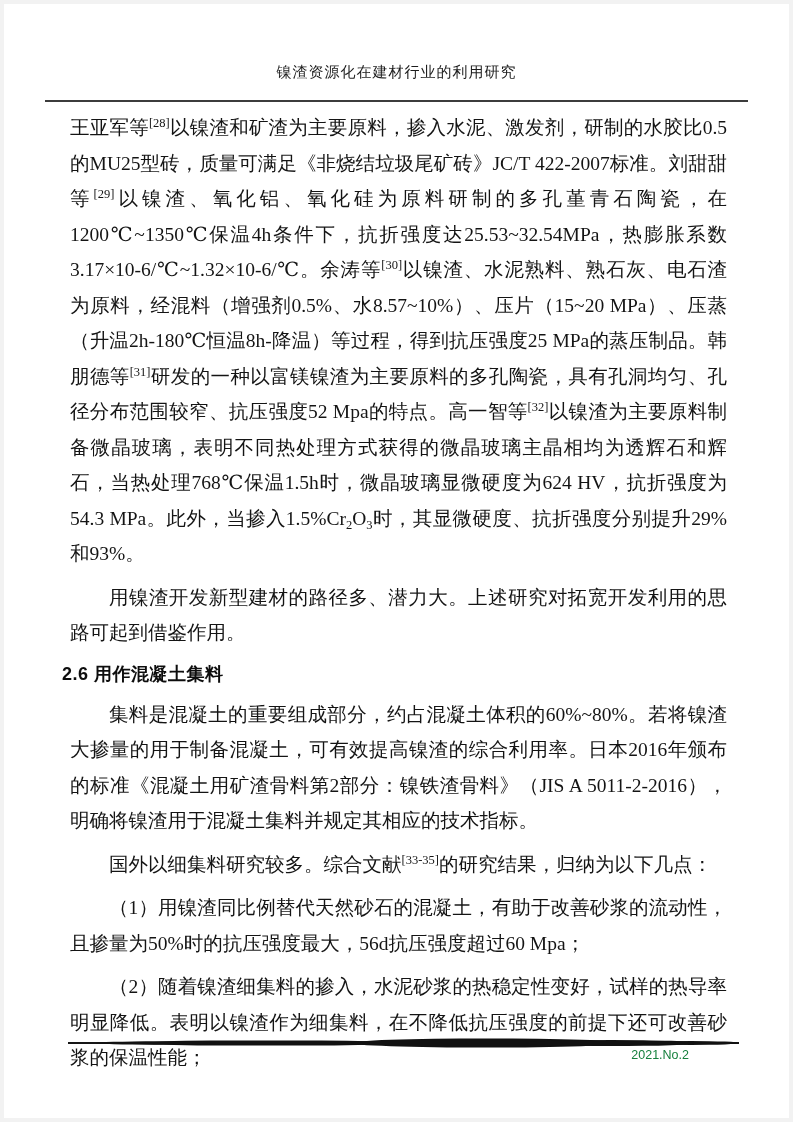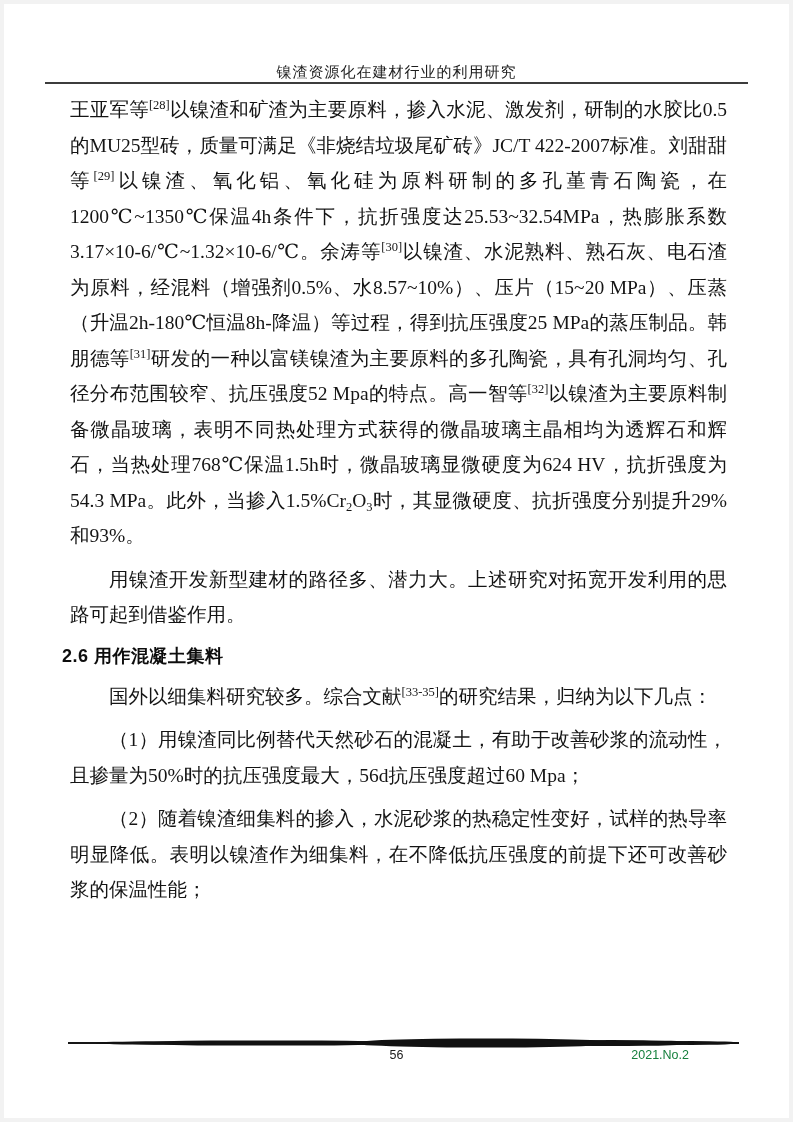--- a/index.html
+++ b/index.html
@@ -14,21 +14,21 @@
     font-family:"Liberation Serif","DejaVu Serif",serif;
     color:#111;
   }
   
   .running-head{
     width:703px;
     margin:0 auto;
     padding-top:58px;
     text-align:center;
     border-bottom:2.5px solid #3c3c3c;
-    padding-bottom:0;
+    padding-bottom:18px;
   }
   .rh-title{
     font-size:15px;
     line-height:20px;
     letter-spacing:1px;
     color:#1c1c1c;
     font-family:"Liberation Serif","DejaVu Serif",serif;
   }
   
   .doc-body{
@@ -89,31 +89,31 @@
 <div class="page">
 
   <div class="running-head">
     <div class="rh-title">镍渣资源化在建材行业的利用研究</div>
   </div>
 
   <div class="doc-body" id="doc-body">
       <p class=""><span class="">王亚军等</span><span class="sup">[28]</span><span class="">以镍渣和矿渣为主要原料，掺入水泥、激发剂，研制的水胶比0.5的MU25型砖，质量可满足《非烧结垃圾尾矿砖》JC/T 422-2007标准。刘甜甜等</span><span class="sup">[29]</span><span class="">以镍渣、氧化铝、氧化硅为原料研制的多孔堇青石陶瓷，在1200℃~1350℃保温4h条件下，抗折强度达25.53~32.54MPa，热膨胀系数3.17×10-6/℃~1.32×10-6/℃。余涛等</span><span class="sup">[30]</span><span class="">以镍渣、水泥熟料、熟石灰、电石渣为原料，经混料（增强剂0.5%、水8.57~10%）、压片（15~20 MPa）、压蒸（升温2h-180℃恒温8h-降温）等过程，得到抗压强度25 MPa的蒸压制品。韩朋德等</span><span class="sup">[31]</span><span class="">研发的一种以富镁镍渣为主要原料的多孔陶瓷，具有孔洞均匀、孔径分布范围较窄、抗压强度52 Mpa的特点。高一智等</span><span class="sup">[32]</span><span class="">以镍渣为主要原料制备微晶玻璃，表明不同热处理方式获得的微晶玻璃主晶相均为透辉石和辉石，当热处理768℃保温1.5h时，微晶玻璃显微硬度为624 HV，抗折强度为54.3 MPa。此外，当掺入1.5%Cr</span><span class="sub">2</span><span class="">O</span><span class="sub">3</span><span class="">时，其显微硬度、抗折强度分别提升29%和93%。</span></p>
       <p class="indent"><span class="">用镍渣开发新型建材的路径多、潜力大。上述研究对拓宽开发利用的思路可起到借鉴作用。</span></p>
       <div class="section-heading">2.6 用作混凝土集料</div>
+      <p class="indent"><span class="">集料是混凝土的重要组成部分，约占混凝土体积的60%~80%。若将镍渣大掺量的用于制备混凝土，可有效提高镍渣的综合利用率。日本2016年颁布的标准《混凝土用矿渣骨料第2部分：镍铁渣骨料》（JIS A 5011‐2-2016），明确将镍渣用于混凝土集料并规定其相应的技术指标。</span></p>
       <p class="indent"><span class="">国外以细集料研究较多。综合文献</span><span class="sup">[33-35]</span><span class="">的研究结果，归纳为以下几点：</span></p>
       <p class="indent"><span class="">（1）用镍渣同比例替代天然砂石的混凝土，有助于改善砂浆的流动性，且掺量为50%时的抗压强度最大，56d抗压强度超过60 Mpa；</span></p>
       <p class="indent"><span class="">（2）随着镍渣细集料的掺入，水泥砂浆的热稳定性变好，试样的热导率明显降低。表明以镍渣作为细集料，在不降低抗压强度的前提下还可改善砂浆的保温性能；</span></p>
     </div>
 
   <svg class="footer-bar" viewBox="0 0 675 14" preserveAspectRatio="none" aria-hidden="true">
     <line x1="2" y1="7" x2="673" y2="7" stroke="#161616" stroke-width="2.2"></line>
     <ellipse cx="200" cy="7" rx="145" ry="2.6" fill="#111"></ellipse>
     <ellipse cx="420" cy="7" rx="135" ry="4.6" fill="#111"></ellipse>
     <ellipse cx="545" cy="7" rx="85" ry="3.1" fill="#111"></ellipse>
     <ellipse cx="625" cy="7" rx="48" ry="2.0" fill="#111"></ellipse>
     <ellipse cx="90" cy="7" rx="60" ry="1.6" fill="#111"></ellipse>
   </svg>
 
-  <div class="page-number">56</div>
 
   <div class="issue">2021.No.2</div>
 
 </div>
 
 </body></html>

